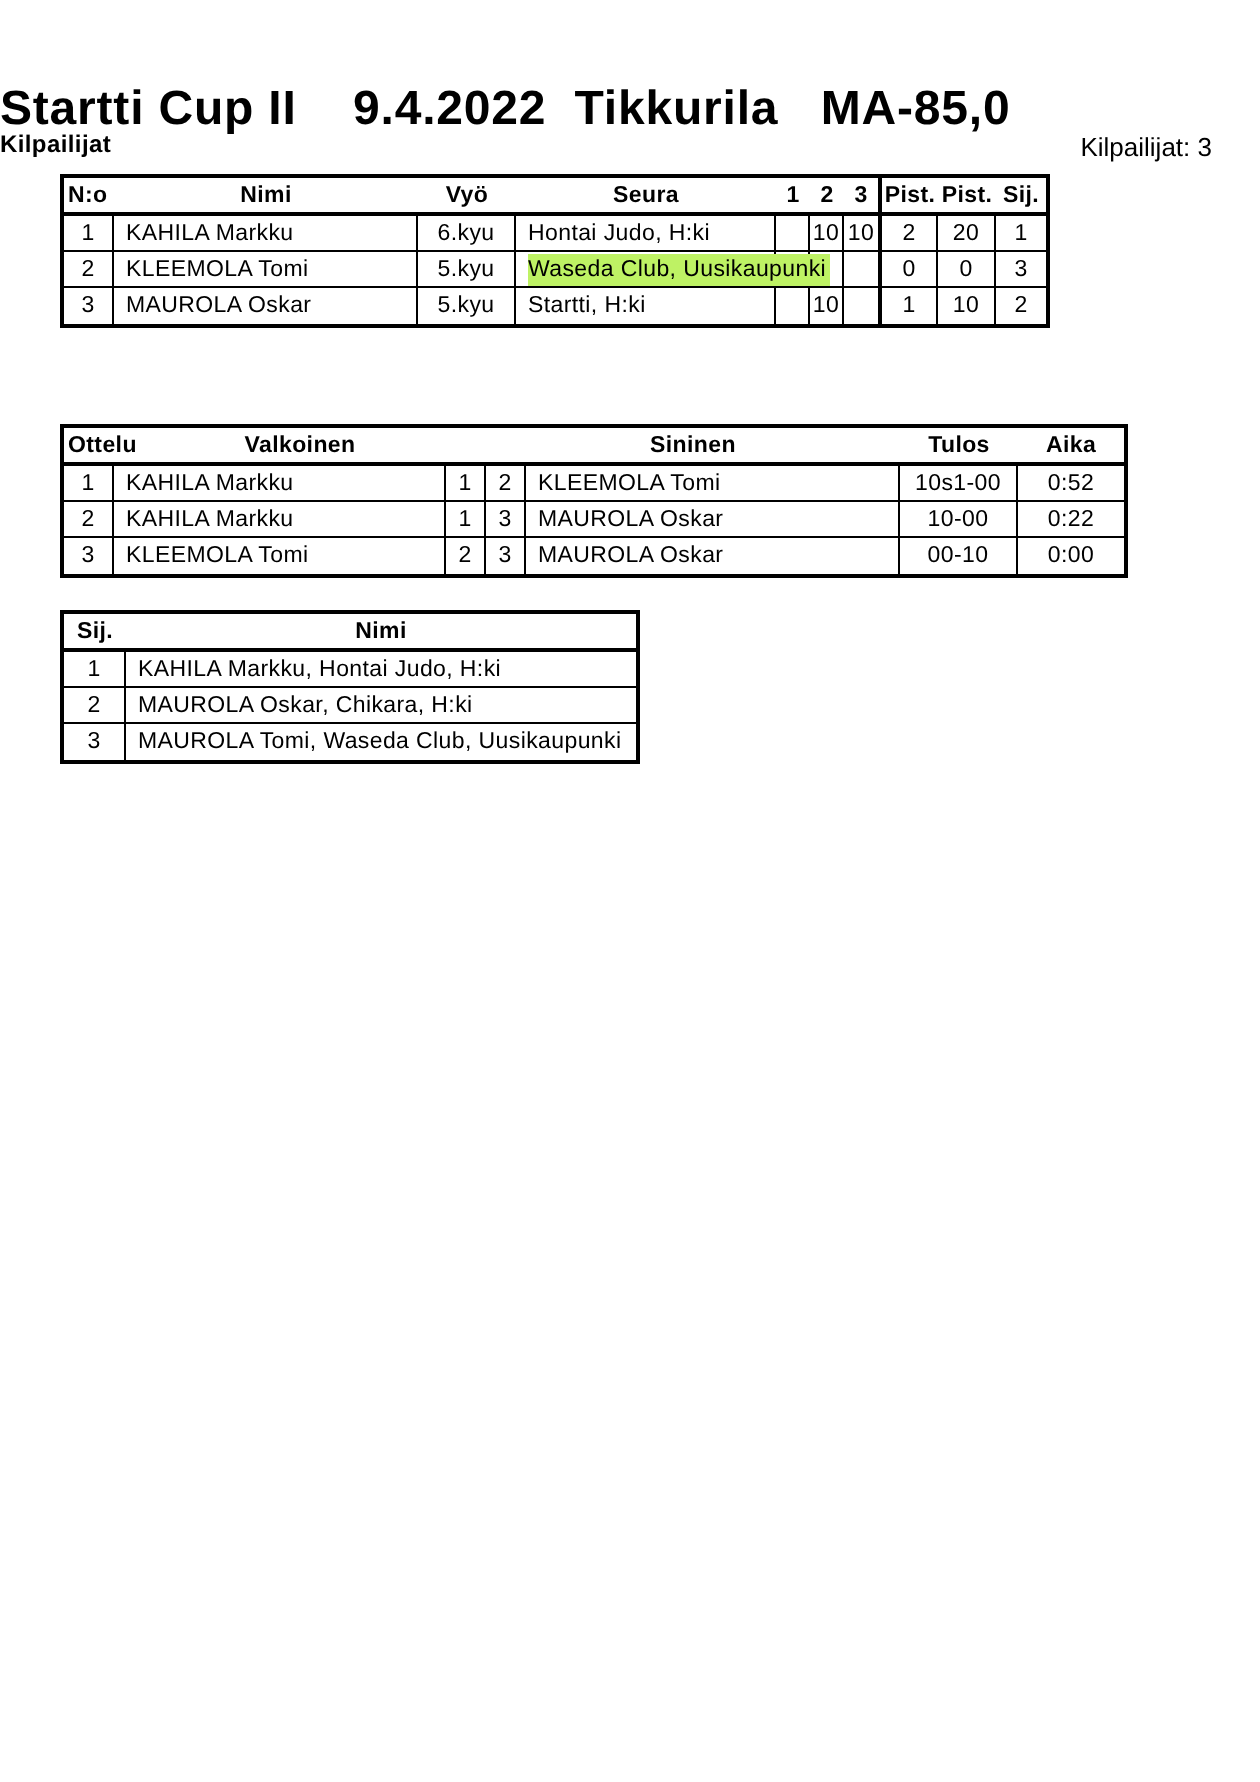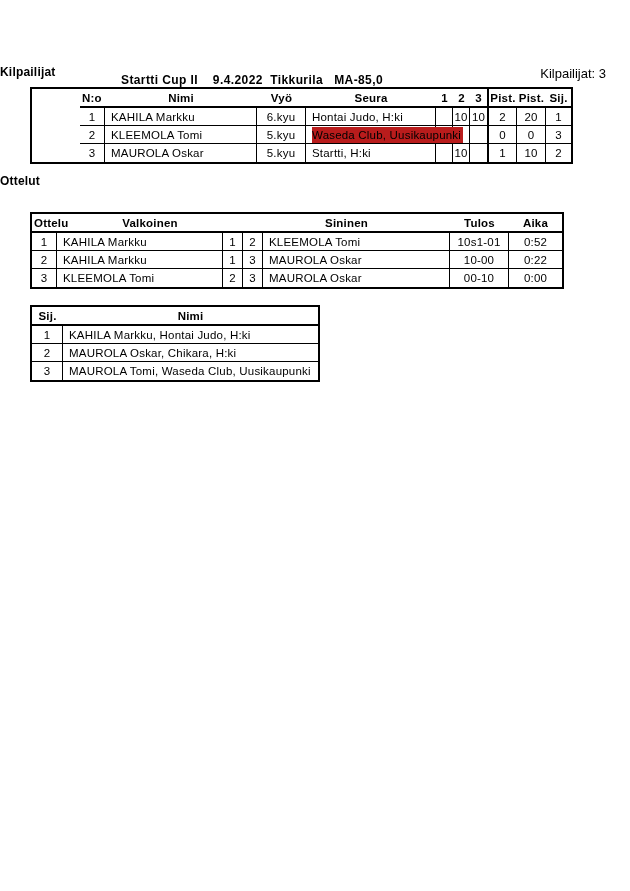--- a/index.html
+++ b/index.html
@@ -9,25 +9,24 @@
     height: 891px;
     background: #ffffff;
     color: #000000;
     font-family: "Liberation Sans", sans-serif;
     overflow: hidden;
   }
   .main-title {
     position: absolute;
     top: 41px; left: 0; width: 504px;
     text-align: center;
-    font-size: 12px;
+    font-size: 24px;
     font-weight: bold;
     letter-spacing: 0.4px;
     white-space: pre;
-    margin-top: 32px;
   }
   .section-title {
     position: absolute;
     font-size: 12px;
     font-weight: bold;
     text-align: left;
     letter-spacing: 0.2px;
   }
   .st-kilpailijat { top: 65px; left: 0; width: 458px; }
   .st-ottelut    { top: 174px; left: 0; width: 580px; }
@@ -62,32 +61,32 @@
     font-weight: bold;
     border-bottom: 2px solid #000;
     height: 19px;
   }
   tbody td { border-right: 1px solid #000; border-bottom: 1px solid #000; }
   tbody tr td:last-child { border-right: none; }
   tbody tr:last-child td { border-bottom: none; }
   .al { text-align: left; padding-left: 6px; }
   .hl { text-align: left; padding-left: 2px; }
   
-  .t-kilpailijat { left: 30px; top: 87px; width: 491px; padding-left: 48px; }
+  .t-kilpailijat { left: 30px; top: 87px; width: 491px; }
   .t-kilpailijat thead th.h-r3 { border-right: 2px solid #000; }
   .t-kilpailijat tbody td.c-r3 { border-right: 2px solid #000; }
   
   .t-ottelut { left: 30px; top: 212px; width: 530px; }
   
   .t-tulokset { left: 30px; top: 305px; width: 286px; }
   .ovf {
     display: inline-block;
     position: relative;
     z-index: 2;
-    background: #b91c1c;
+    background: #bef264;
     white-space: nowrap;
     padding-right: 2px;
   }
 </style>
 </head>
 <body>
 
 <div class="page">
 
   <div class="main-title">Startti Cup II    9.4.2022  Tikkurila   MA-85,0</div>
@@ -155,21 +154,20 @@
         <td></td>
         <td>10</td>
         <td class="c-r3"></td>
         <td>1</td>
         <td>10</td>
         <td>2</td>
       </tr>
     </tbody>
   </table>
 
-  <div class="section-title st-ottelut">Ottelut</div>
 
   <table class="t-ottelut">
     <colgroup>
       <col style="width:25px">
         <col style="width:166px">
         <col style="width:20px">
       <col style="width:20px">
         <col style="width:187px">
         <col style="width:59px">
         <col style="width:53px">
@@ -183,21 +181,21 @@
         <th>Aika</th>
       </tr>
     </thead>
     <tbody>
       <tr>
         <td>1</td>
         <td class="al">KAHILA Markku</td>
         <td>1</td>
         <td>2</td>
         <td class="al">KLEEMOLA Tomi</td>
-        <td>10s1-01</td>
+        <td>10s1-00</td>
         <td>0:52</td>
       </tr>
       <tr>
         <td>2</td>
         <td class="al">KAHILA Markku</td>
         <td>1</td>
         <td>3</td>
         <td class="al">MAUROLA Oskar</td>
         <td>10-00</td>
         <td>0:22</td>

